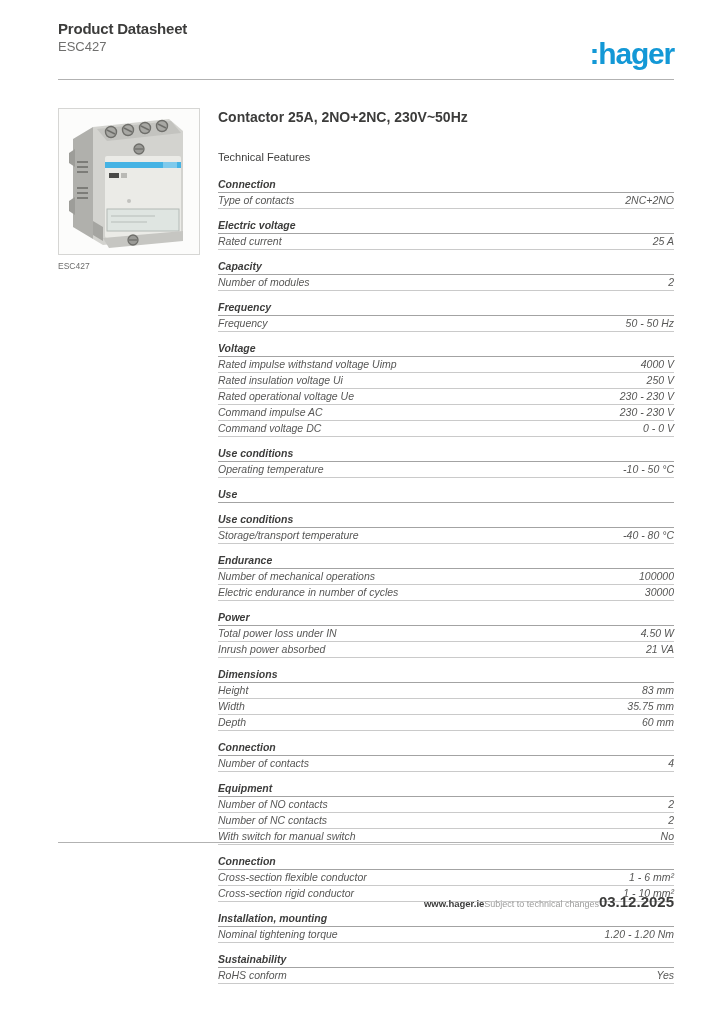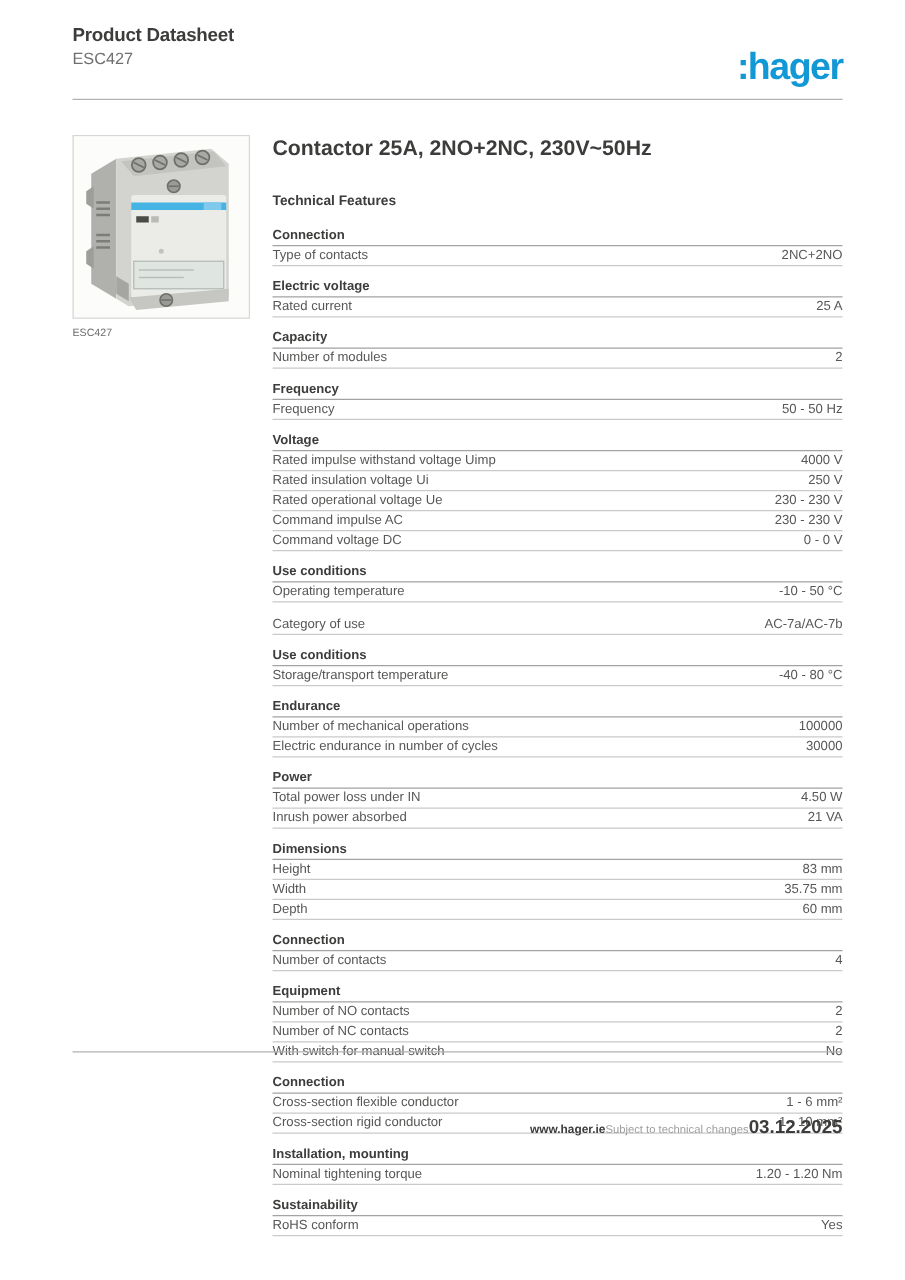--- a/index.html
+++ b/index.html
@@ -62,32 +62,32 @@
     margin-top: 6px;
     font-size: 8.5px;
     color: #6d6d6c;
   }
   .specs-col {
     flex: 1;
     margin-left: 18px;
     padding-top: 1px;
   }
   .product-title {
-    font-size: 17px;
+    font-size: 14px;
     font-weight: bold;
     color: #3c3c3b;
     margin-bottom: 26px;
   }
   .features-heading {
     font-size: 11px;
-    font-weight: bold;
+    font-weight: normal;
     color: #3c3c3b;
     margin-bottom: 15px;
   }
-  .spec-section { margin-bottom: 10px; }
+  .spec-section { margin-bottom: 10px; font-style: italic; }
   .spec-section-title {
     font-size: 10.5px;
     font-weight: bold;
     color: #3d3d3c;
     line-height: 12px;
     padding-bottom: 2px;
     border-bottom: 1px solid #a3a3a3;
   }
   .spec-row {
     display: flex;
@@ -261,24 +261,21 @@
             </div>
           </section>
           <section class="spec-section">
             <div class="spec-section-title">Use conditions</div>
             <div class="spec-row">
               <span class="spec-label">Operating temperature</span>
               <span class="spec-value">-10 - 50 °C</span>
             </div>
           </section>
           <section class="spec-section">
-            <div class="spec-row">
-              <span class="spec-label">Category of use</span>
-              <span class="spec-value">AC-7a/AC-7b</span>
-            </div>
+            <div class="spec-section-title">Use</div>
           </section>
           <section class="spec-section">
             <div class="spec-section-title">Use conditions</div>
             <div class="spec-row">
               <span class="spec-label">Storage/transport temperature</span>
               <span class="spec-value">-40 - 80 °C</span>
             </div>
           </section>
           <section class="spec-section">
             <div class="spec-section-title">Endurance</div>

